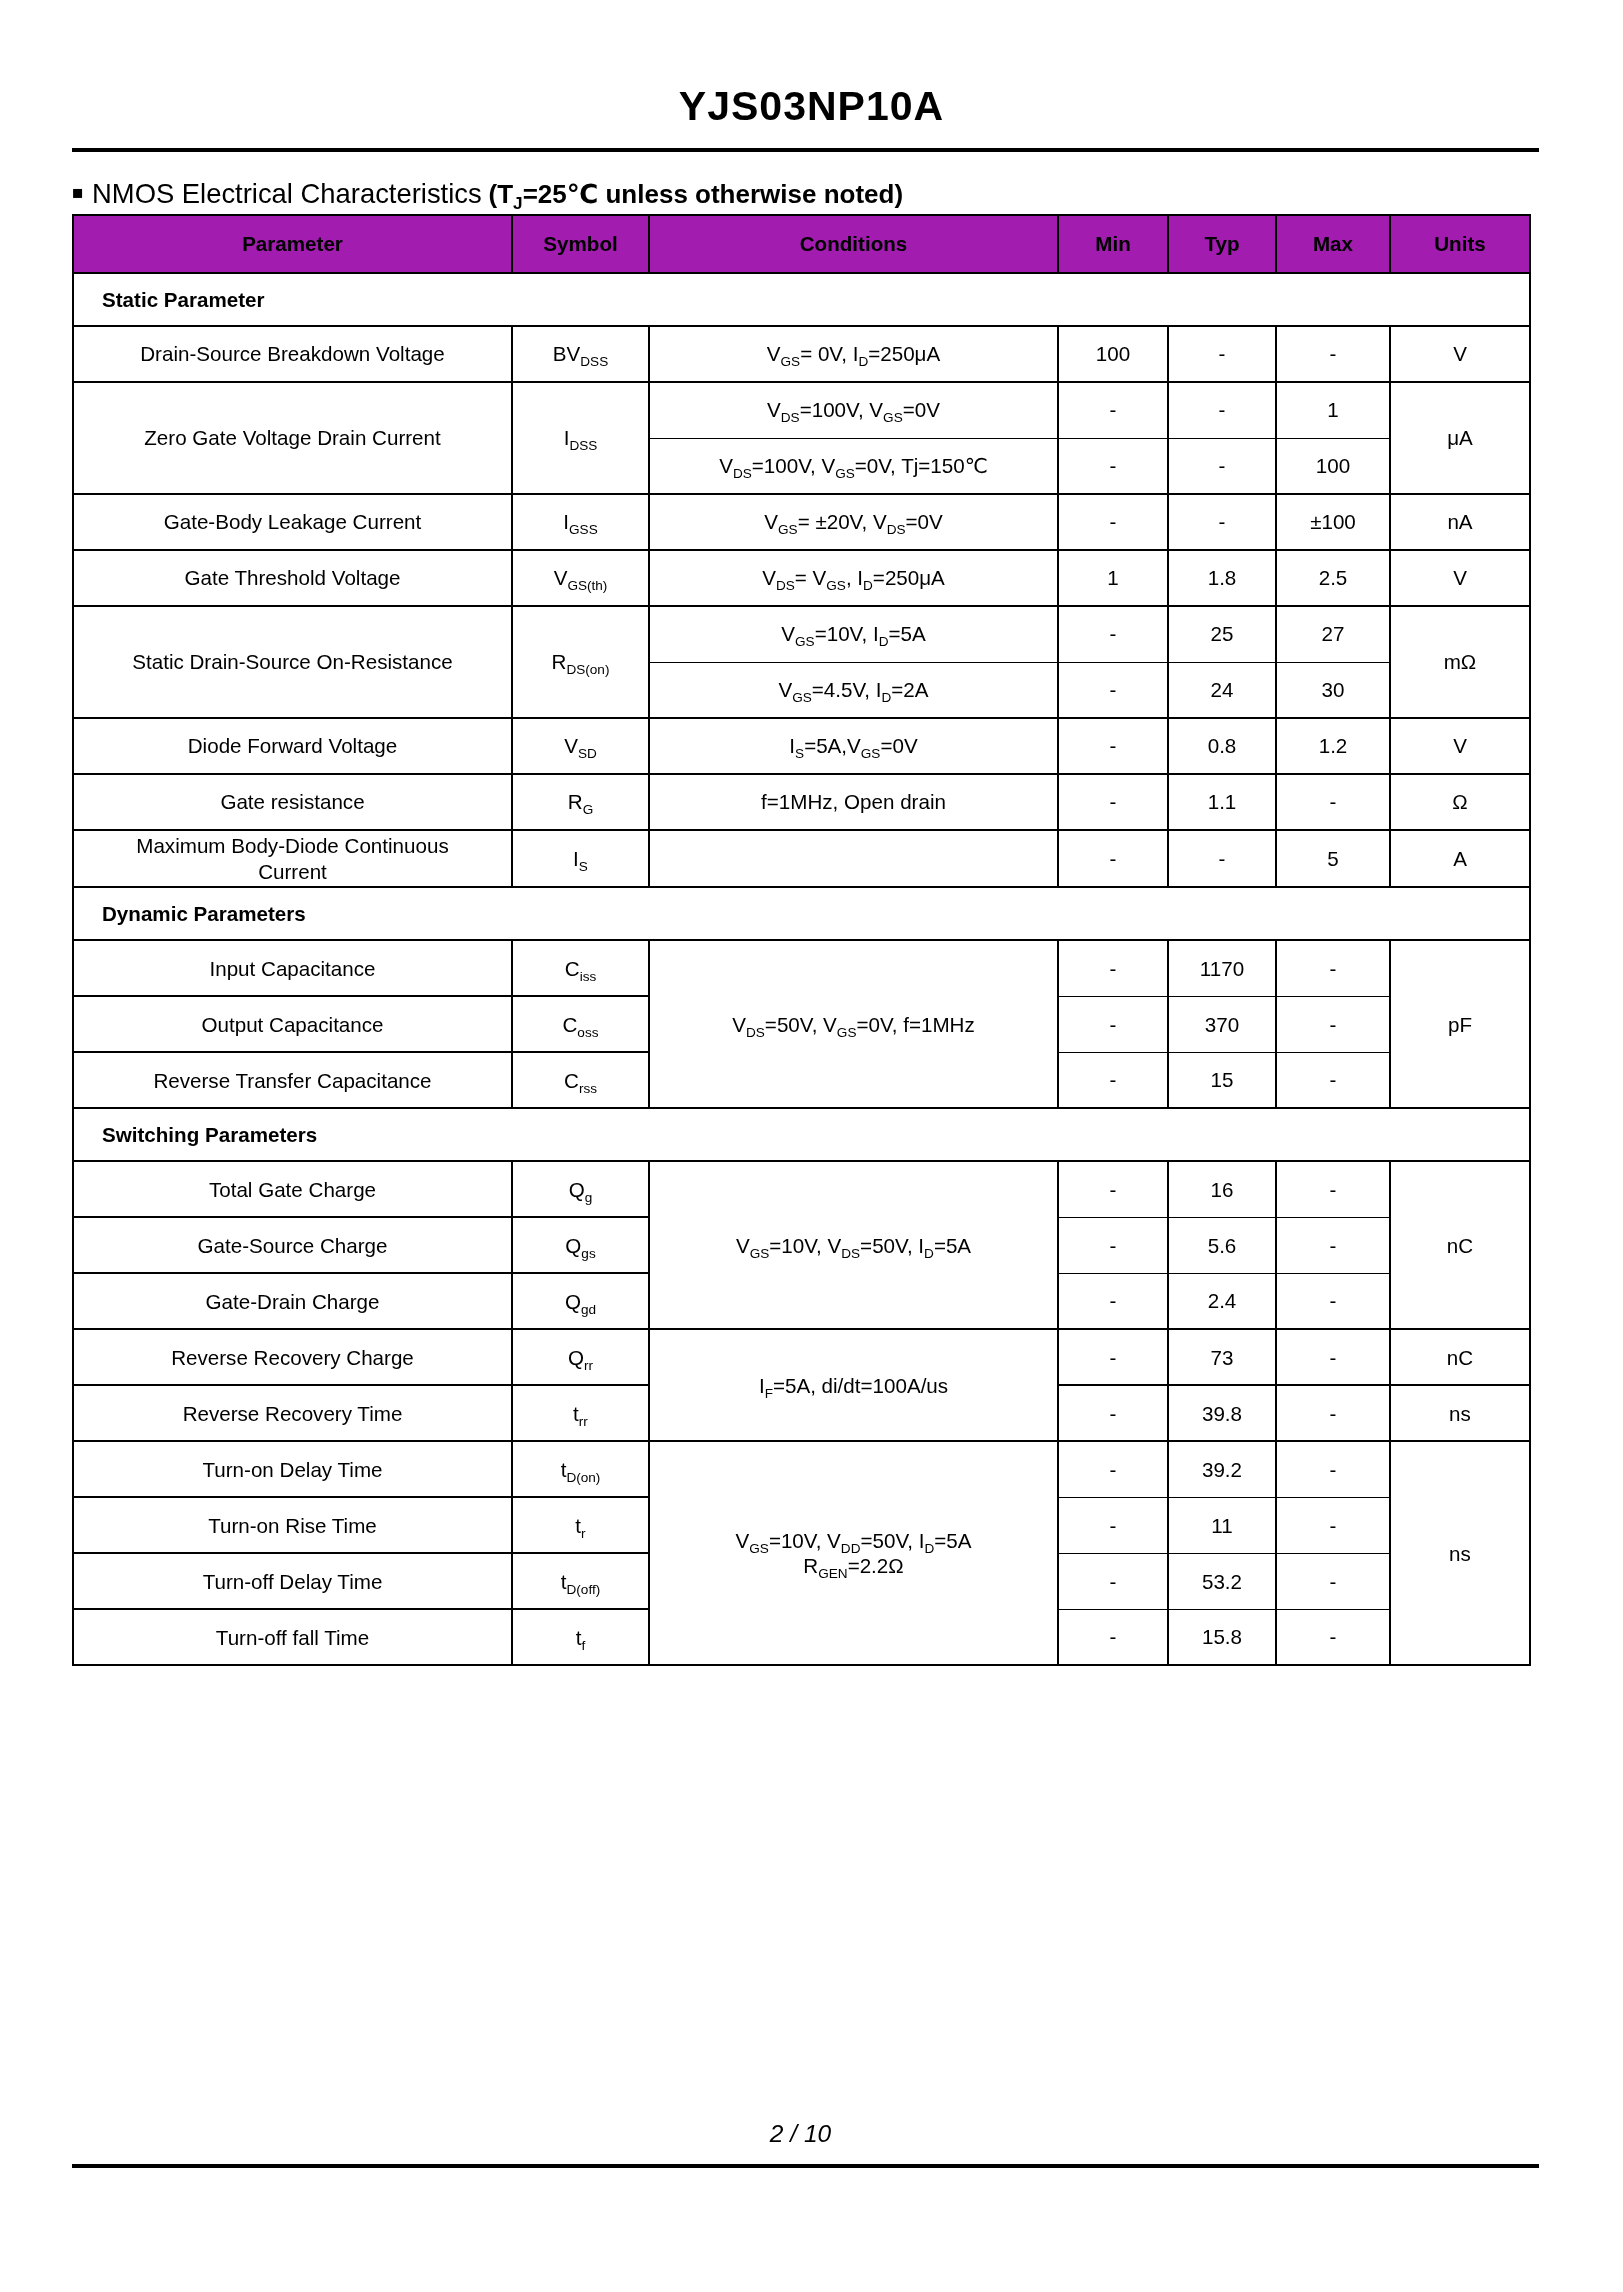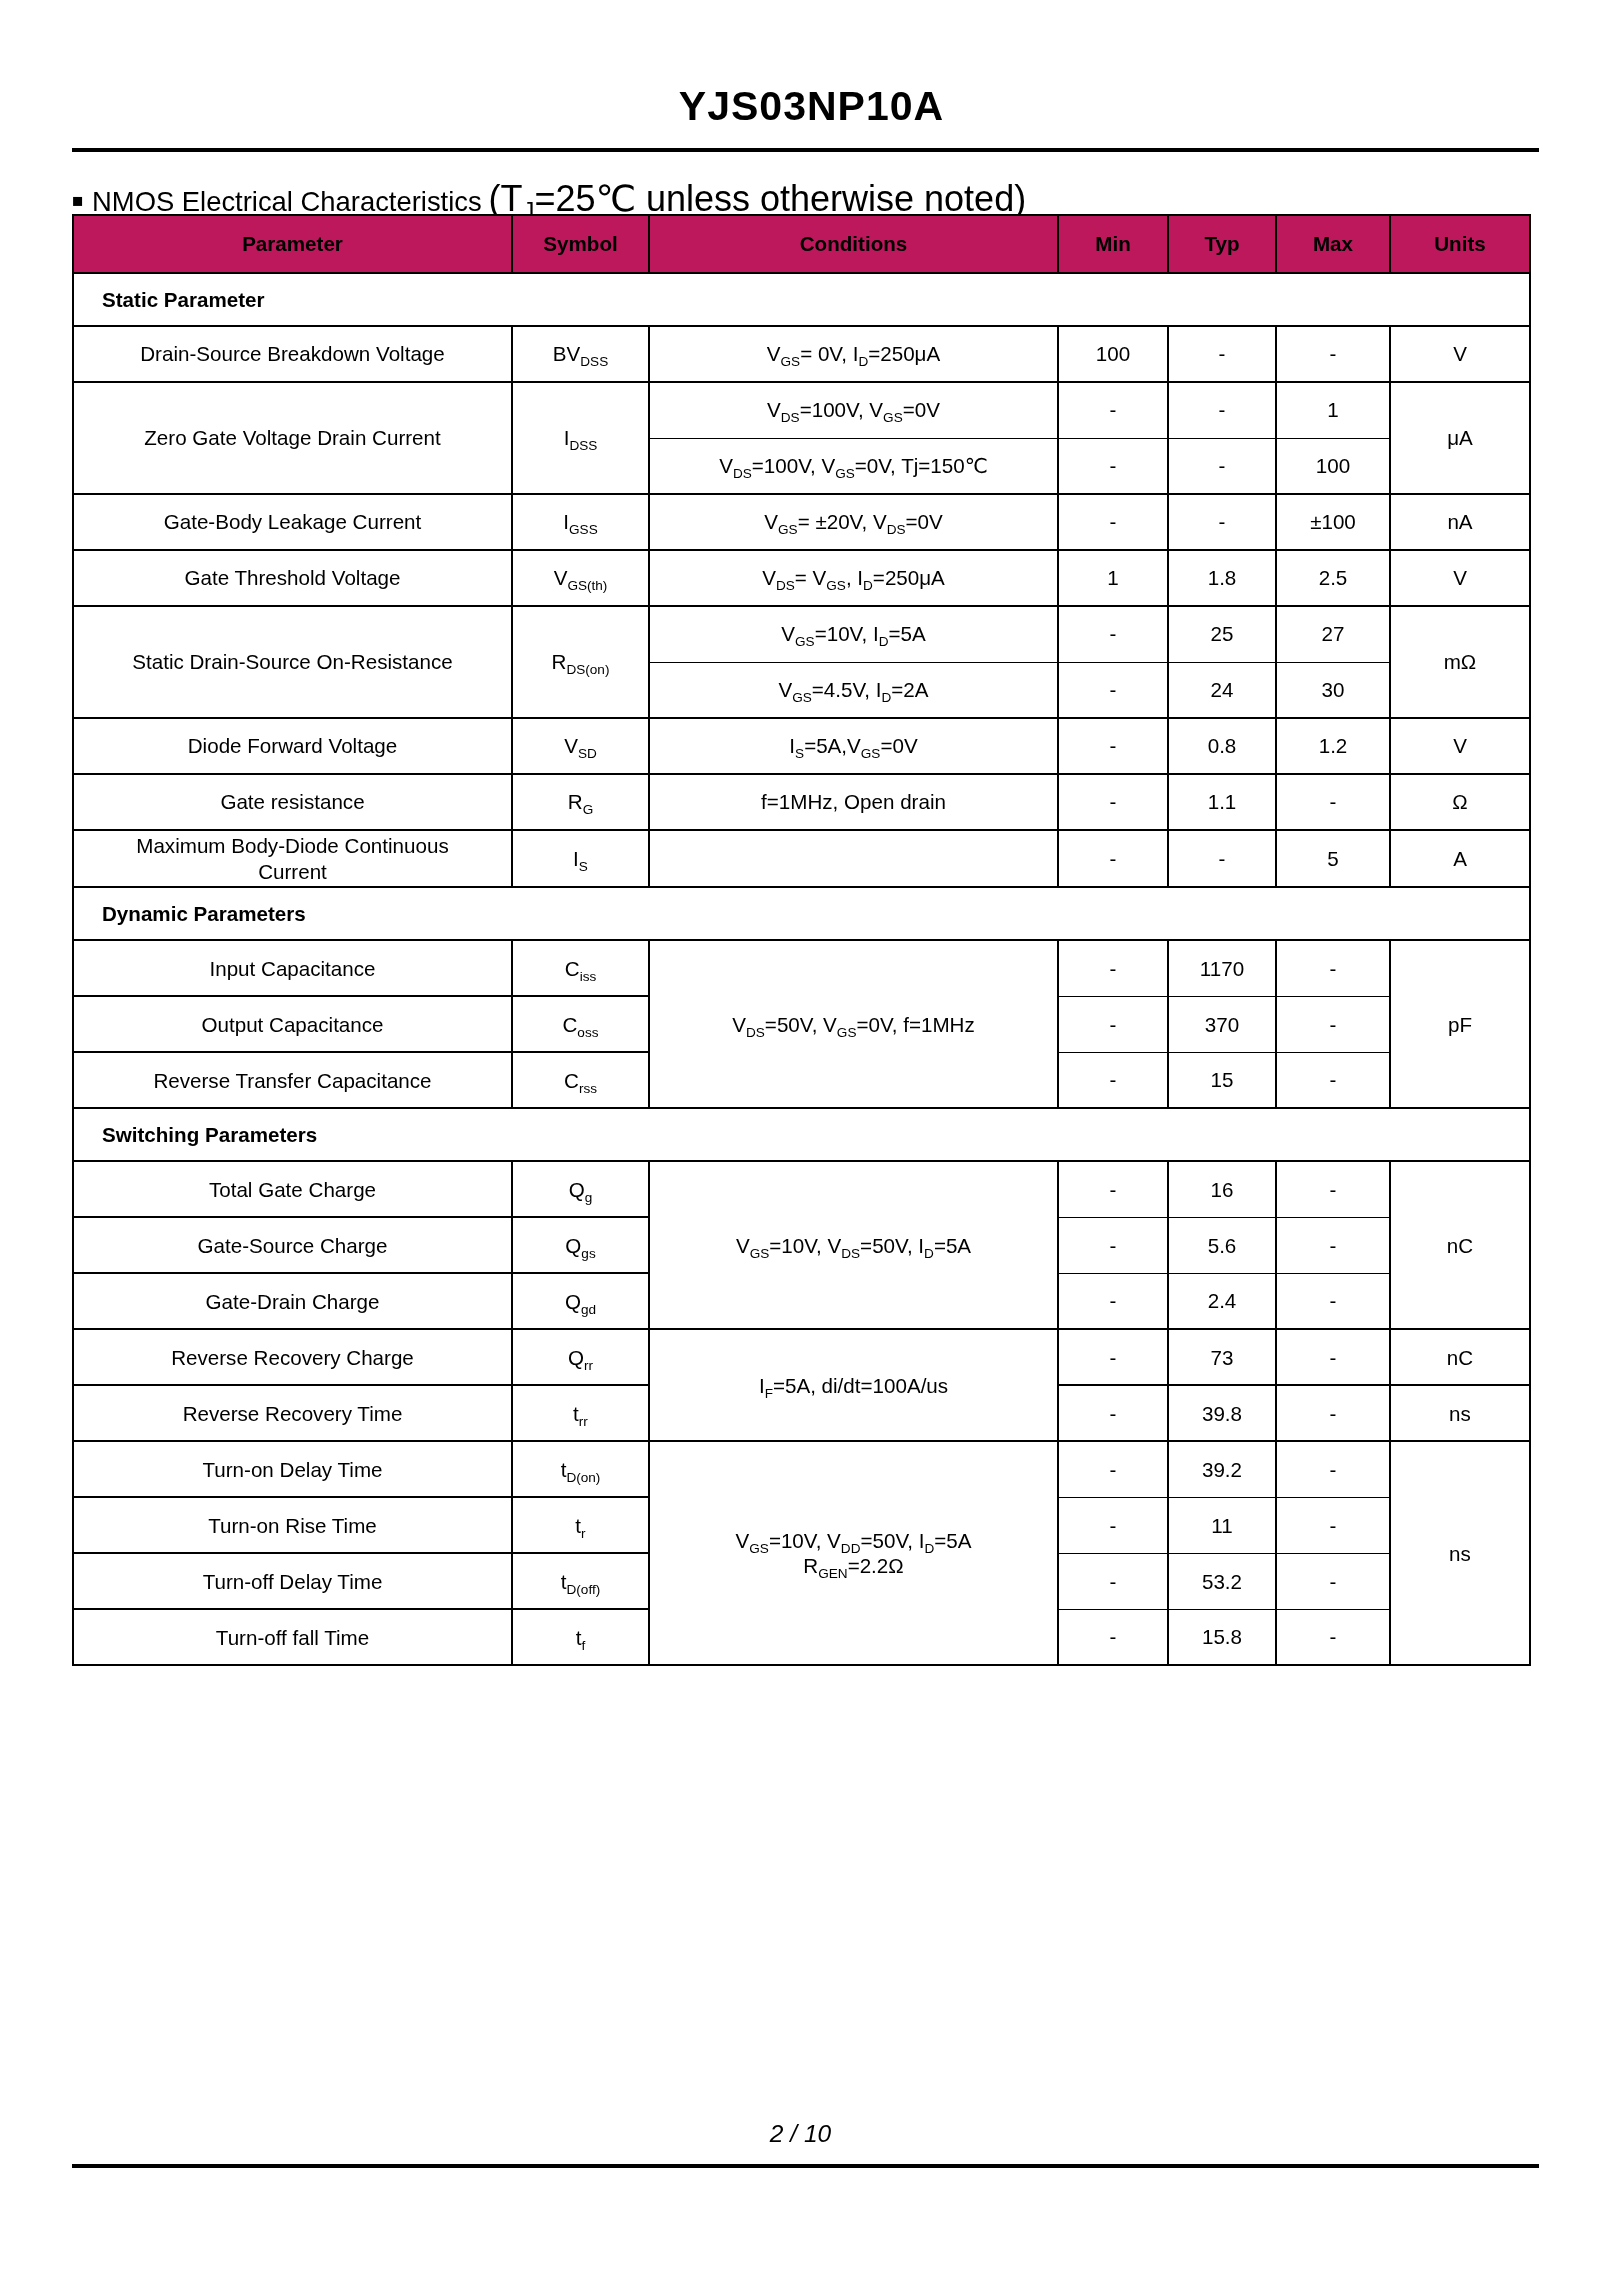--- a/index.html
+++ b/index.html
@@ -31,21 +31,21 @@
   .rule-top { top: 148px; }
   .rule-bottom { top: 2164px; }
   .section-heading {
     position: absolute;
     top: 178px; left: 72px;
     font-size: 27.4px;
     white-space: nowrap;
   }
   .section-heading .bullet { font-size: 18.6px; vertical-align: 3.9px; margin-right: 8.8px; }
   .section-heading .bold-part { font-weight: normal; margin-top: 16px; }
-  .section-heading .rest-part { font-weight: normal; margin-left: 6.9px; font-size: 36px; }
+  .section-heading .rest-part { font-weight: bold; margin-left: 6.9px; font-size: 26px; }
   .footer-page {
     position: absolute;
     top: 2120px; left: 72px; width: 1457px;
     text-align: center;
     font-size: 24.5px;
     font-style: italic;
   }
   table.spec {
     position: absolute;
     top: 214px; left: 72px;
@@ -62,21 +62,21 @@
     border-right: none;
     text-align: center;
     vertical-align: middle;
     padding: 2px 5.9px;
     line-height: 1.25;
   }
   table.spec thead tr { height: 58px; }
   table.spec tbody tr { height: 56px; }
   table.spec tr.sec-row { height: 53px; }
   table.spec th {
-    background: #be185d;
+    background: #a21caf;
     font-weight: bold;
     border-bottom: 2.9px solid #000;
   }
   td.param { text-align: left; padding-left: 14.7px; }
   tr.sec-row td {
     font-weight: bold;
     text-align: left;
     padding-left: 28px;
     border-bottom: 2.9px solid #000;
   }

